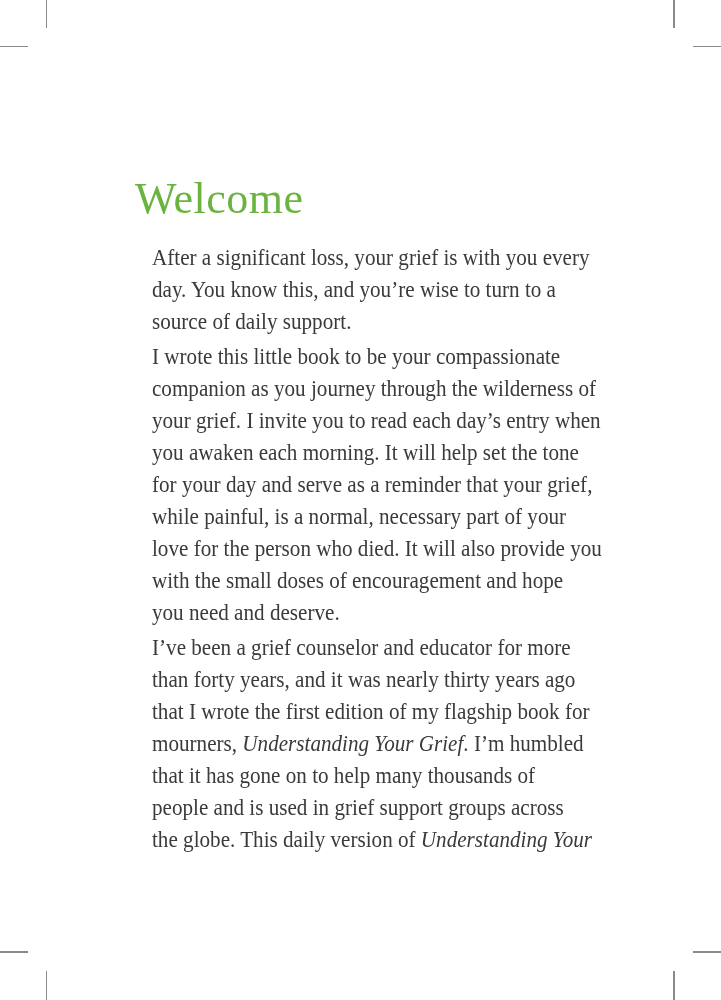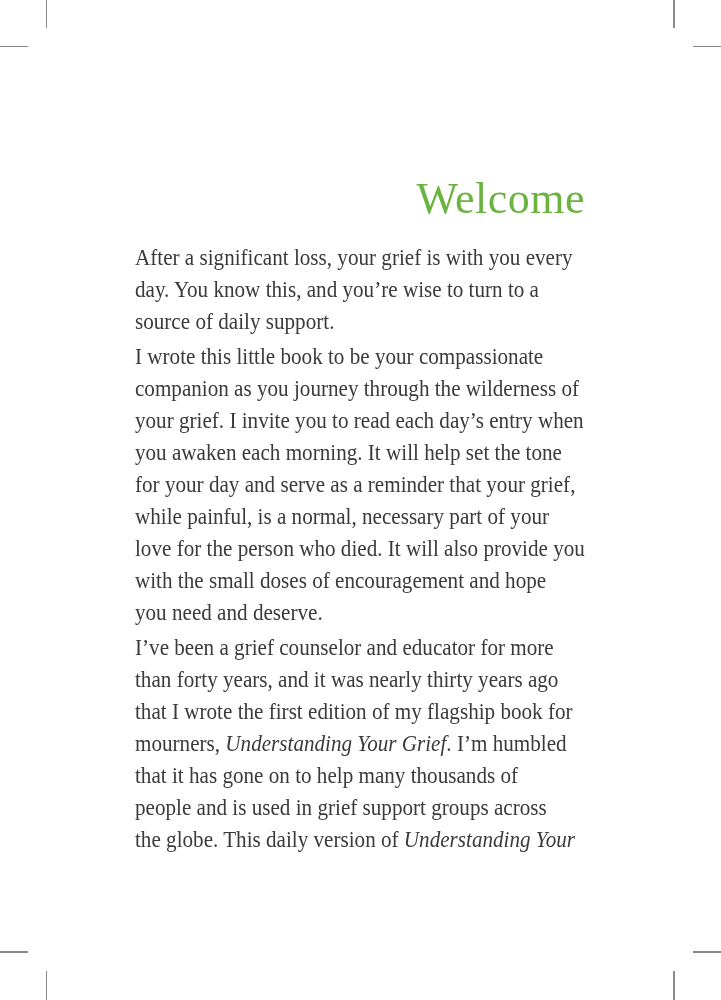--- a/index.html
+++ b/index.html
@@ -35,29 +35,29 @@
   
   .heading {
     position: absolute;
     top: 177px;
     left: 135px;
     width: 450px;
     margin: 0;
     font-size: 44px;
     line-height: 44px;
     font-weight: normal;
-    text-align: right;
+    text-align: left;
     color: var(--heading-color, #6ab33f);
     letter-spacing: 0.5px;
   }
   
   .bodytext {
     position: absolute;
     top: 241px;
-    left: 135px;
+    left: 152px;
     width: 560px;
     color: var(--body-color, #3a3a3c);
     font-size: 24px;
     line-height: 32px;
   }
   .para {
     margin: 0 0 3px 0;
     width: 540px;
     transform: scaleX(0.88);
     transform-origin: 0 0;

